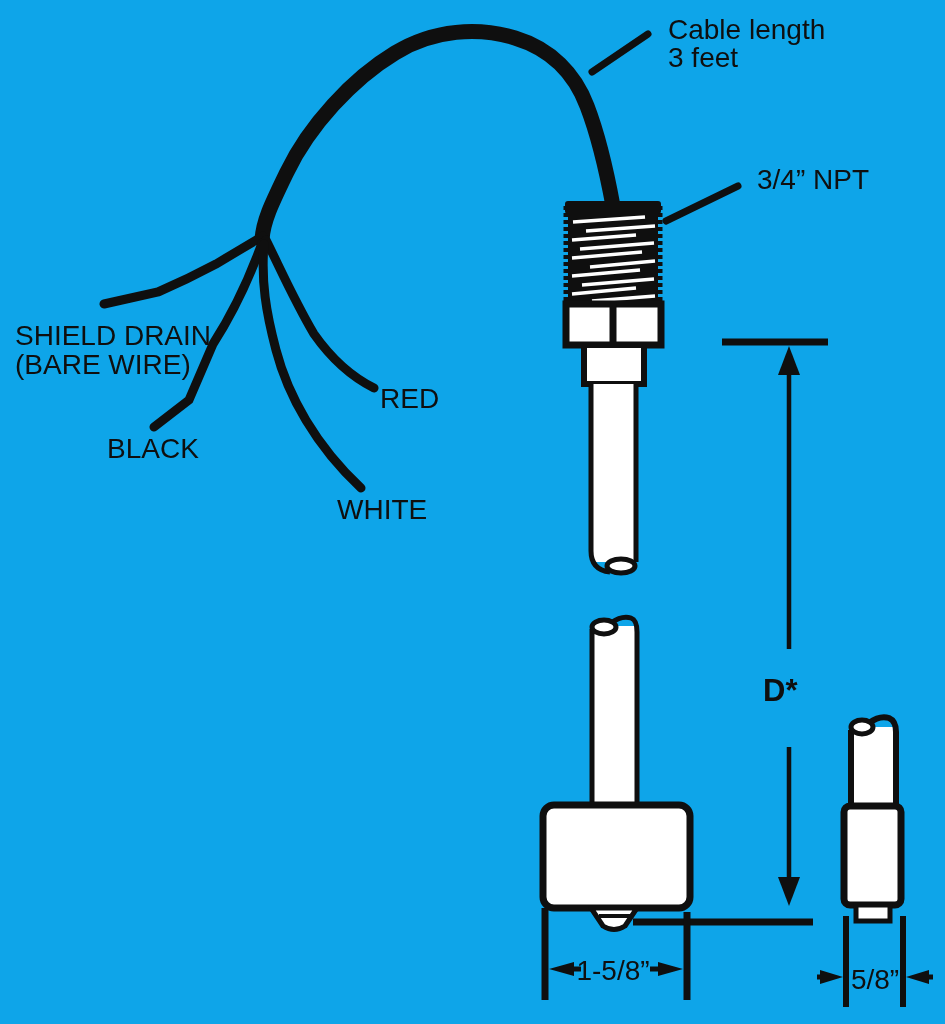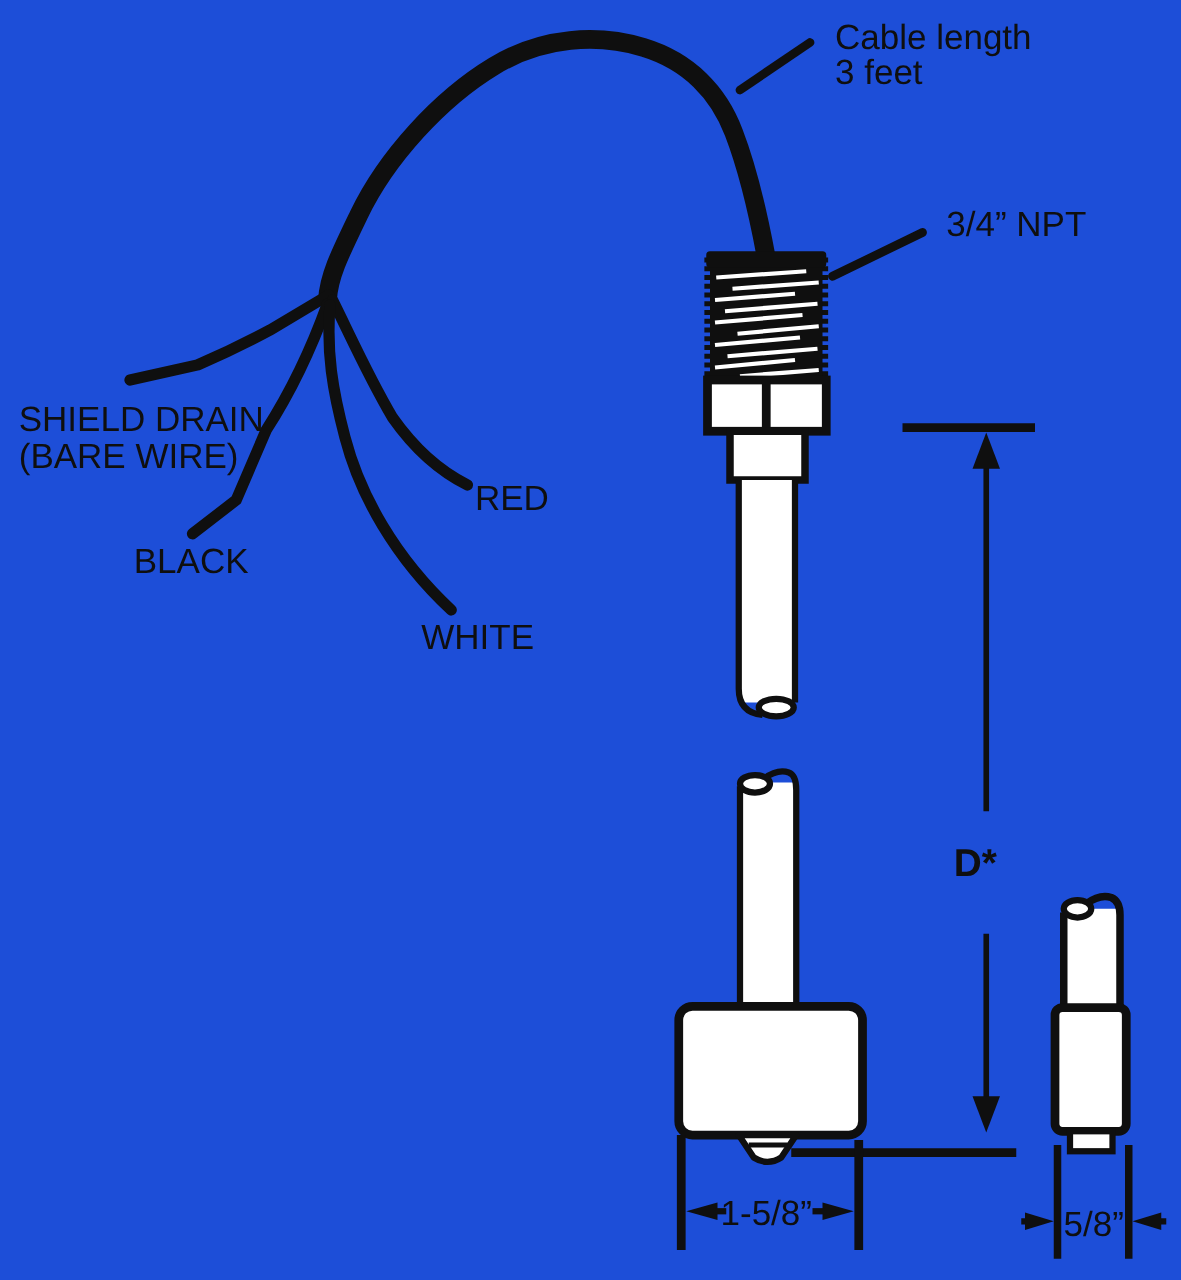--- a/index.html
+++ b/index.html
@@ -1,16 +1,16 @@
 <!DOCTYPE html>
 <html><head>
 <meta charset="utf-8">
 <style>
   html,body{margin:0;padding:0;background:#ffffff;}
-  .canvas{position:relative;width:945px;height:1024px;background:#1d4ed8;overflow:hidden;
+  .canvas{position:relative;width:945px;height:1024px;background:#0ea5e9;overflow:hidden;
           font-family:"Liberation Sans", sans-serif;}
   svg{position:absolute;left:0;top:0;}
   svg text{fill:#0f0f0f;font-family:"Liberation Sans", sans-serif;font-size:28px;}
   svg text.bold{font-weight:bold;font-size:31px;}
   .ink{stroke:#0f0f0f;}
   .nofill{fill:none;}
   .wfill{fill:#ffffff;}
   .bfill{fill:#0f0f0f;}
 </style>
 </head>

